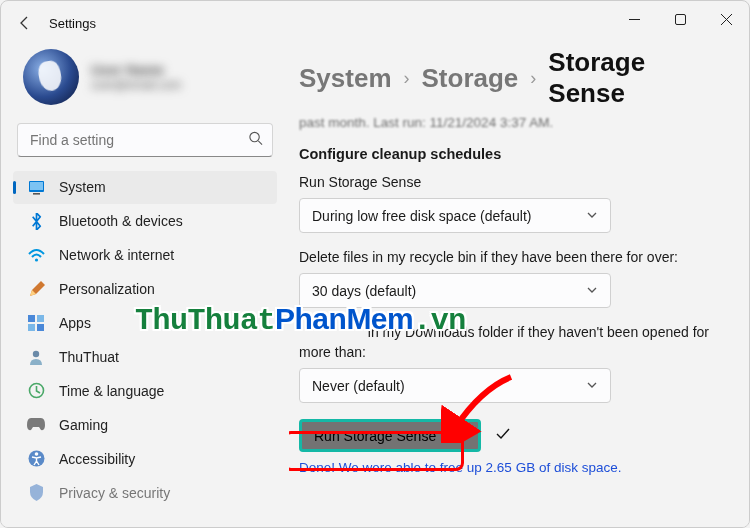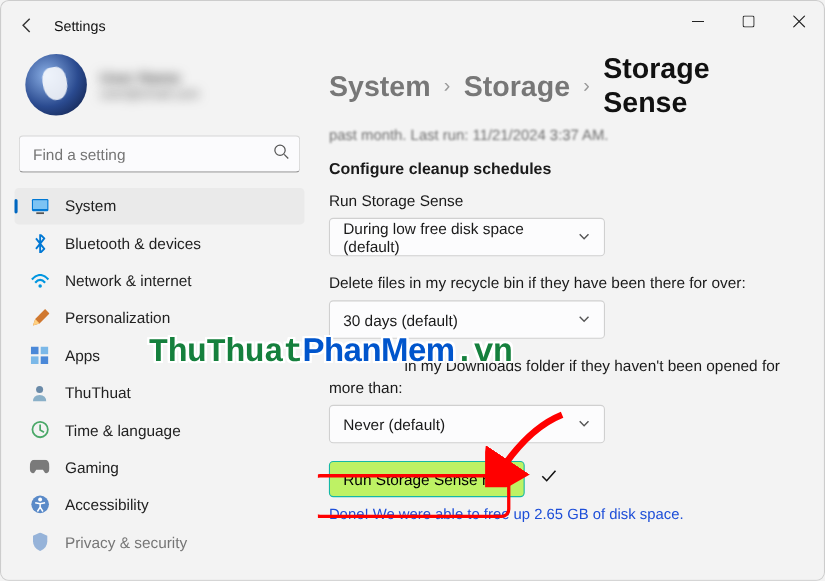--- a/index.html
+++ b/index.html
@@ -27,24 +27,24 @@
 .nav-item .nicon { width: 18px; height: 18px; display: flex; align-items: center; justify-content: center; }
 .nav-item.cut { opacity: 0.6; }
 .main { flex: 1; padding: 2px 34px 0 10px; overflow: hidden; color: #1a1a1a; position: relative; }
 .crumbs { font-size: 26px; font-weight: 600; display: flex; align-items: center; gap: 12px; color: #777; margin-bottom: 6px; }
 .crumbs .sep { color: #999; font-size: 18px; font-weight: 400; }
 .crumbs .last { color: #111; }
 .crumbs span.click{cursor:pointer;}
 .pastrun { font-size: 13.5px; color:#555; filter: blur(1.2px); opacity:0.85; margin-bottom:16px;}
 .section-h { font-size: 14.5px; font-weight: 600; margin: 0 0 12px 0; }
 .label { font-size: 14px; margin: 4px 0 8px 0; }
-.combo { width: 251px; height: 35px; border: 1px solid #d0d0d0; background: #fcfcfd; border-radius: 4px; display: flex; align-items: center; justify-content: space-between; padding: 0 12px; font-size: 14px; cursor: pointer; margin-bottom: 16px; }
+.combo { width: 312px; height: 35px; border: 1px solid #d0d0d0; background: #fcfcfd; border-radius: 4px; display: flex; align-items: center; justify-content: space-between; padding: 0 12px; font-size: 14px; cursor: pointer; margin-bottom: 16px; }
 .combo .chev { color: #555; }
 .runbtn-row { display: flex; align-items: center; gap: 14px; margin-top: 6px; }
-.runbtn { display: inline-flex; align-items: center; height: 33px; padding: 4px 12px; background: #bef264; border: 1px solid #14b8a6; border-radius: 4px; font-size: 14px; cursor: pointer; }
+.runbtn { display: inline-flex; align-items: center; height: 33px; padding: 4px 12px; background: #737373; border: 3px solid #14b8a6; border-radius: 4px; font-size: 14px; cursor: pointer; }
 .runbtn-outline { position:absolute; border: 3px solid #ff0000; border-radius: 8px; pointer-events: none; }
 .check { color: #111; }
 .done { font-size: 13.5px; color: #1d4ed8; margin-top: 8px; }
 .watermark { position: absolute; left: 134px; top: 301px; font-size: 30px; font-weight: 800; letter-spacing: -0.5px; pointer-events: none; white-space: nowrap; }
 .wm1 { color: #15803d; text-shadow: -2px -2px 0 #fff, 2px -2px 0 #fff, -2px 2px 0 #fff, 2px 2px 0 #fff, -2px 0 0 #fff, 2px 0 0 #fff, 0 -2px 0 #fff, 0 2px 0 #fff; font-family: Liberation Mono, monospace; }
 .wm2 { color: #0055cc; text-shadow: -2px -2px 0 #fff, 2px -2px 0 #fff, -2px 2px 0 #fff, 2px 2px 0 #fff, -2px 0 0 #fff, 2px 0 0 #fff, 0 -2px 0 #fff, 0 2px 0 #fff; }
 .arrow { position: absolute; pointer-events: none; }
 .fade-bottom{position:absolute;left:0;right:0;bottom:0;height:28px;background:linear-gradient(to bottom, rgba(243,243,243,0), #f3f3f3);} 
 </style>
 </head>

